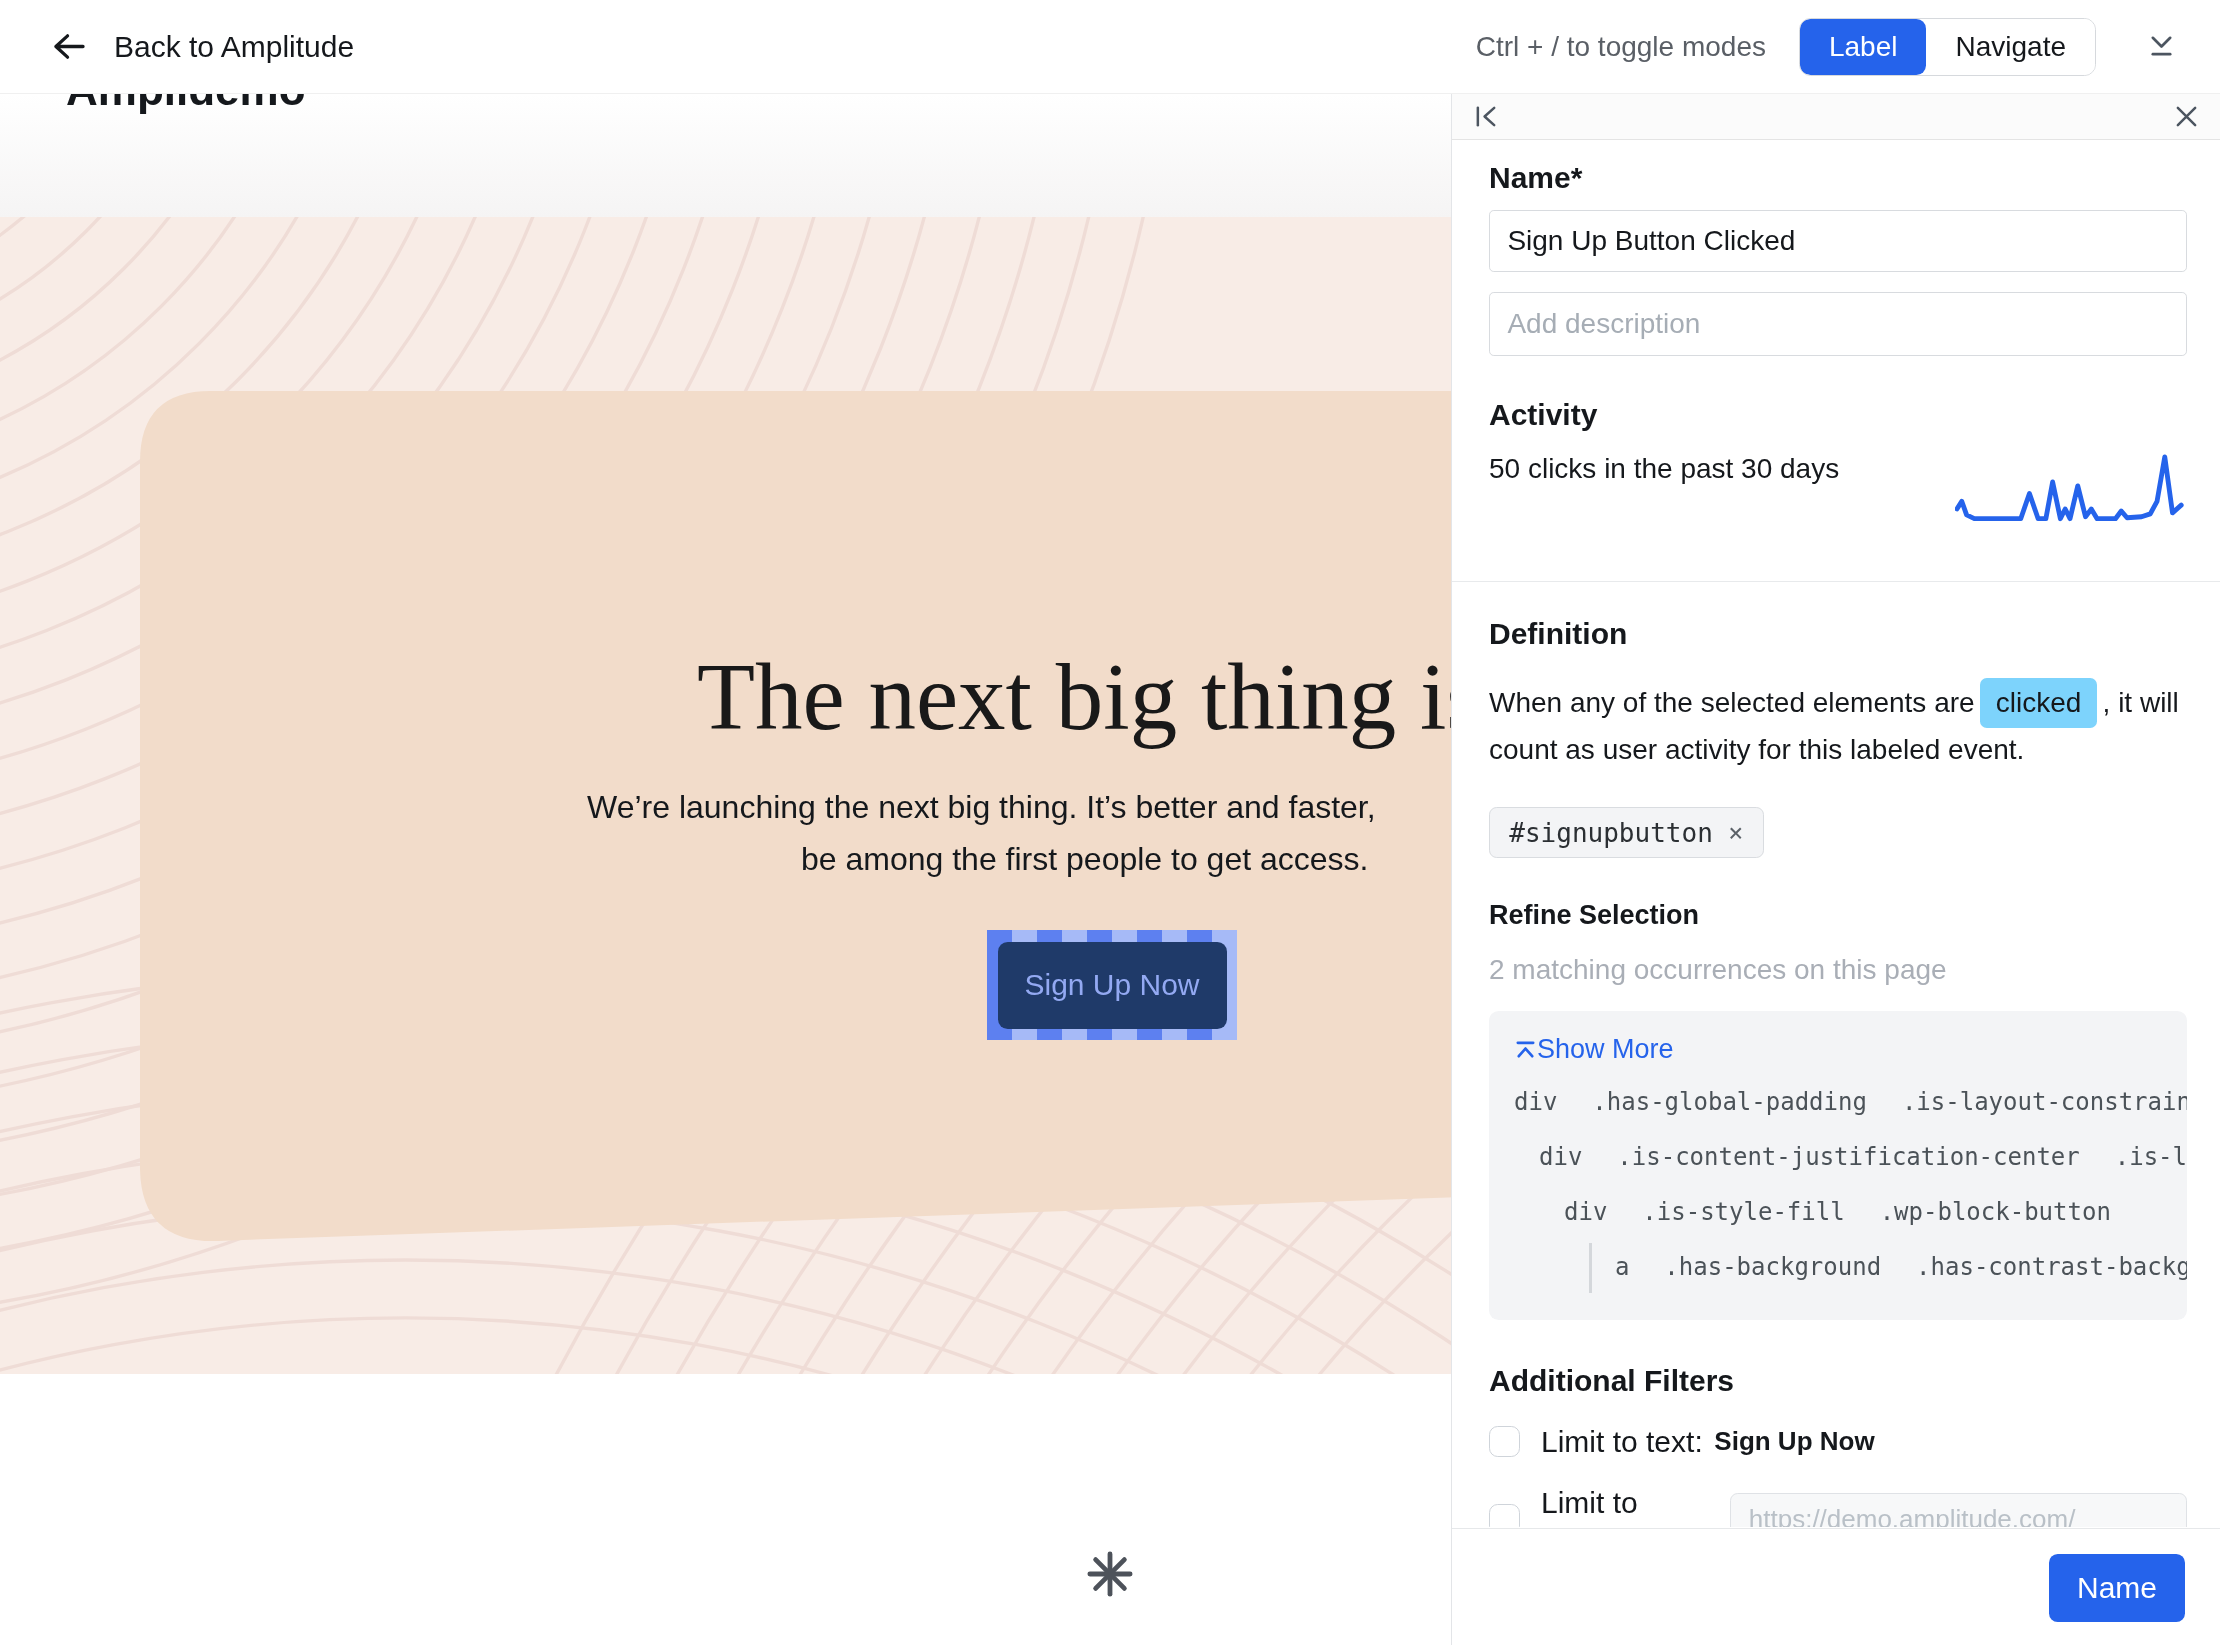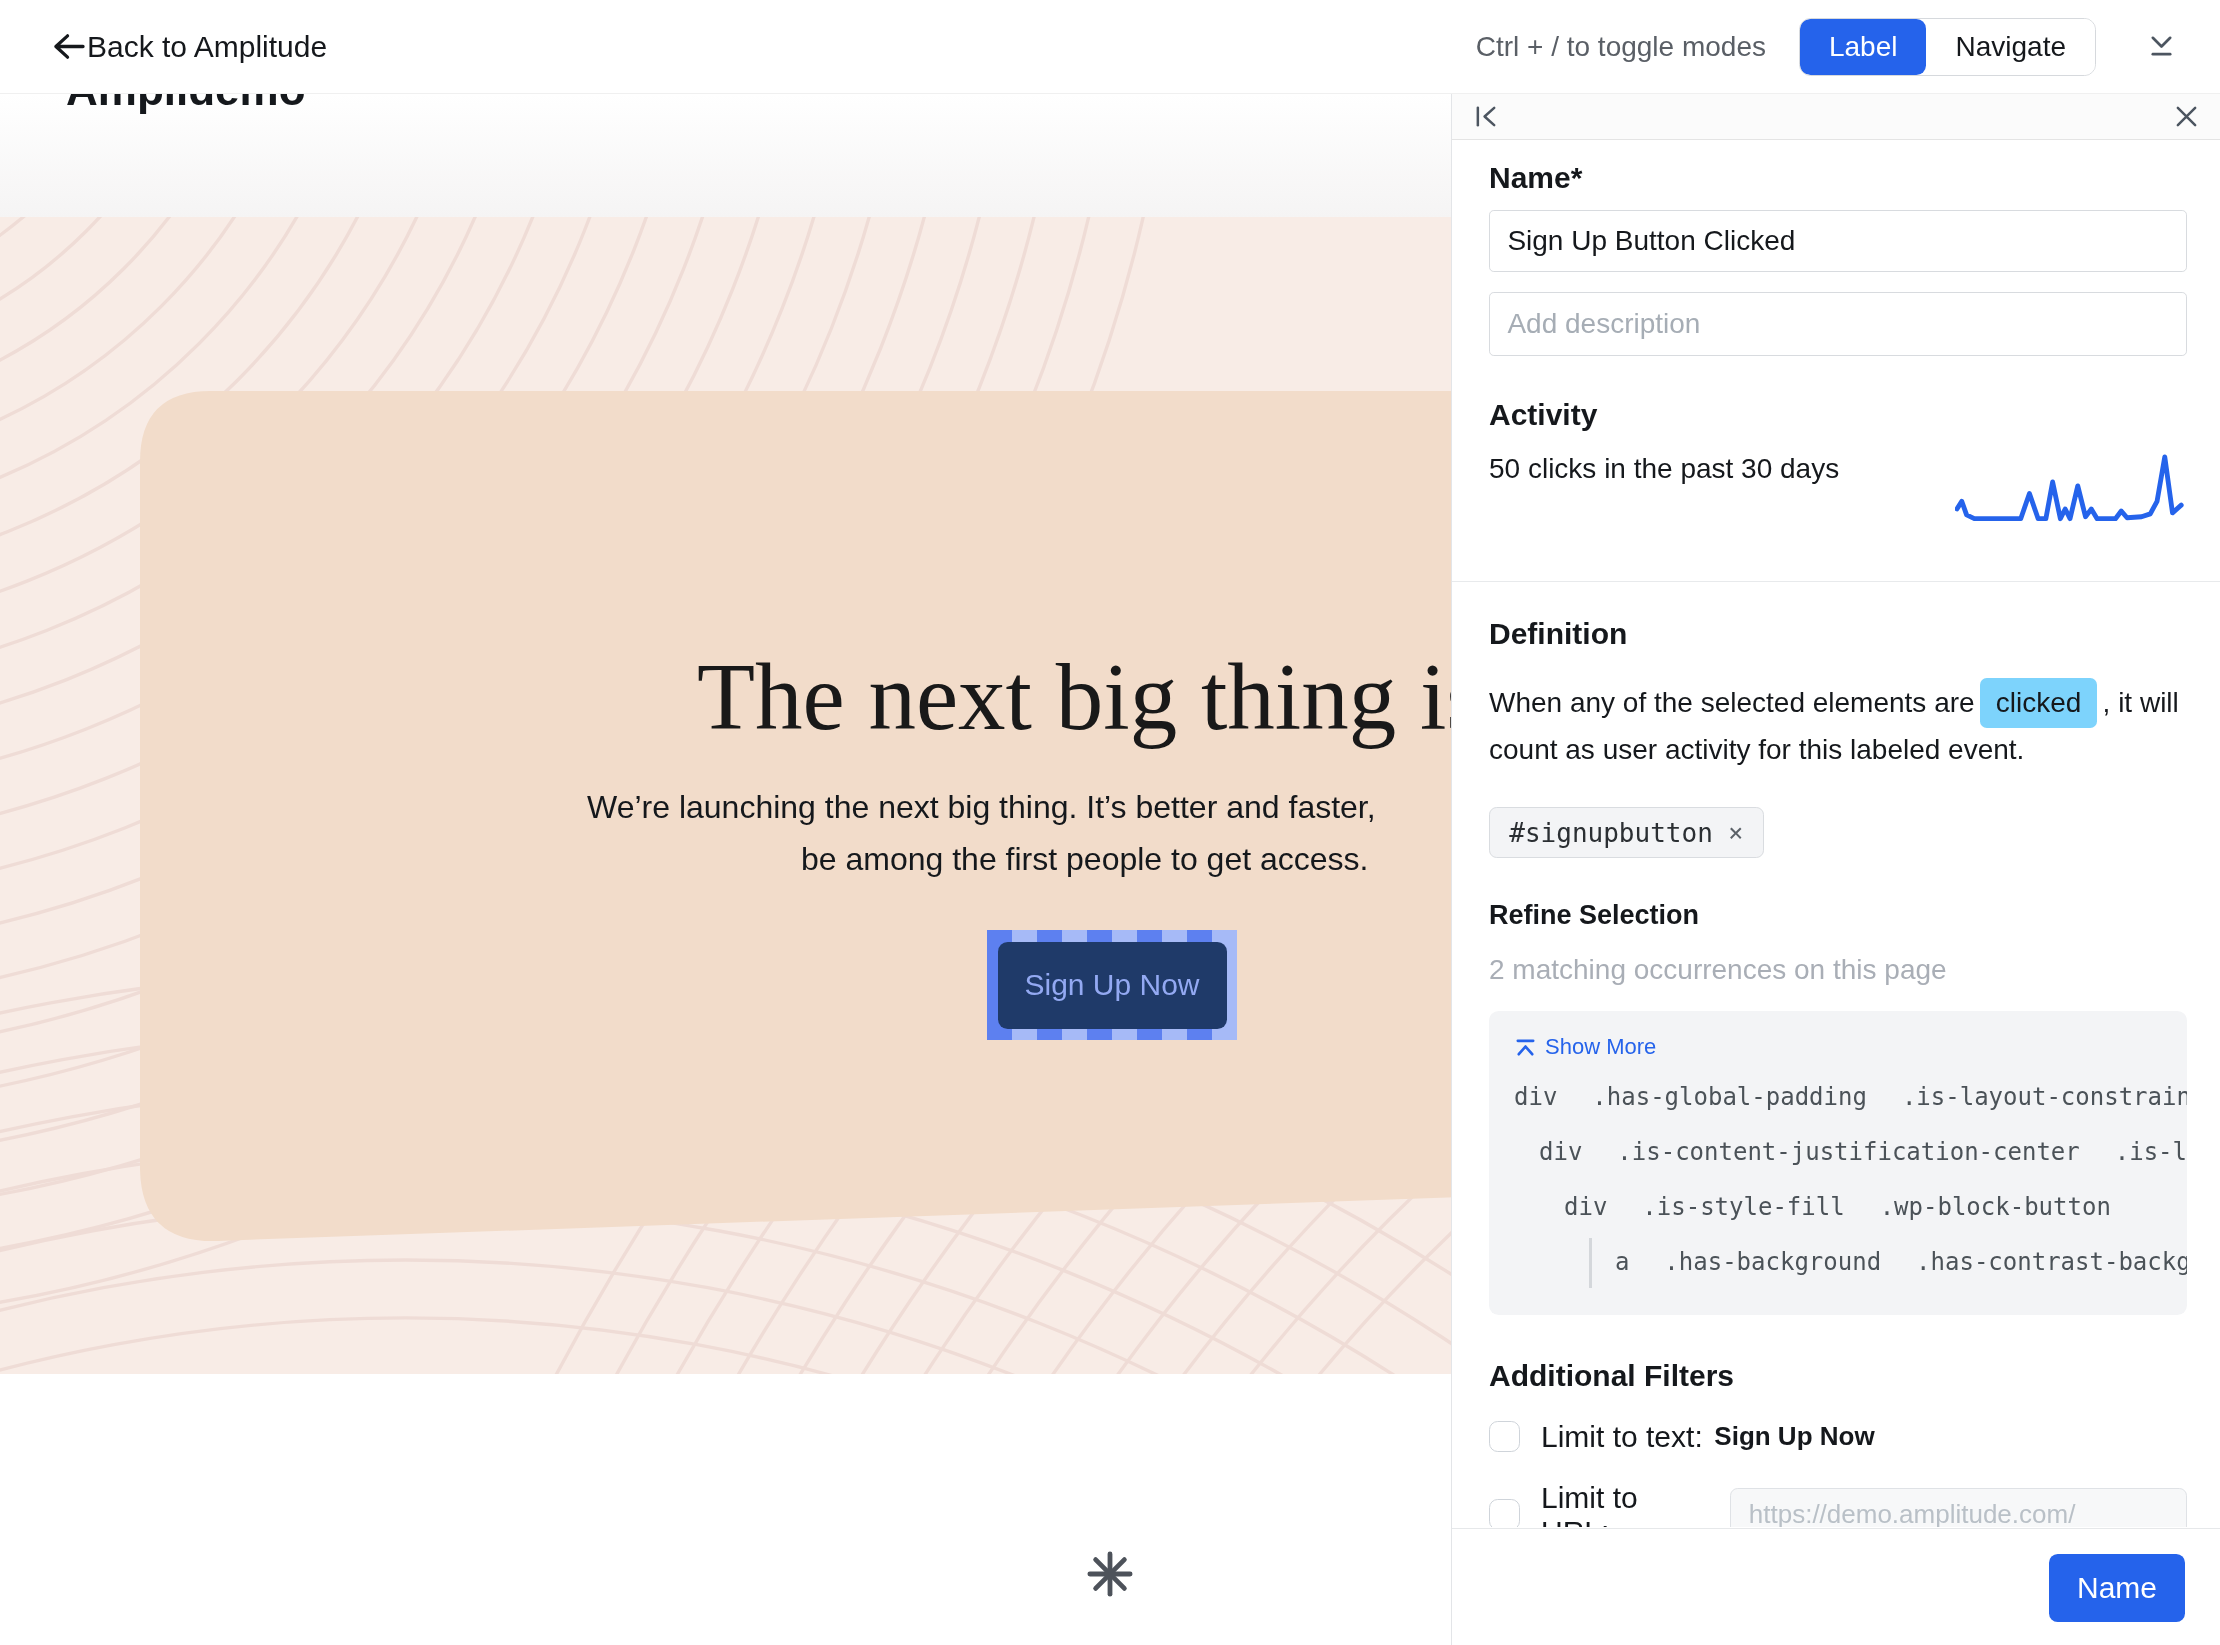--- a/index.html
+++ b/index.html
@@ -24,21 +24,21 @@
     background:repeating-linear-gradient(90deg, #5d80f0 0 25px, #a6baf7 25px 50px);
     display:flex; align-items:center; justify-content:center; }
   .cta-btn { width:229px; height:87px; background:#1f3a69; color:#93a9f2; border:none;
     border-radius:9.7px; font-size:30px; font-family:"Liberation Sans", sans-serif; cursor:pointer; }
 
   .site-footer-star { position:absolute; left:1087px; top:1551px; width:46px; height:46px; }
 
   
   .appbar { position:absolute; left:0; top:0; width:2221px; height:94px; background:#fff;
     border-bottom:1px solid #f0f0f0; display:flex; align-items:center; z-index:30; }
-  .back-group { display:flex; align-items:center; margin-left:50px; cursor:pointer; }
+  .back-group { display:flex; align-items:center; gap:27px; margin-left:50px; cursor:pointer; }
   .back-label { font-size:30px; font-weight:500; color:#15181c; }
   .appbar-right { margin-left:auto; display:flex; align-items:center; margin-right:44px; }
   .shortcut-hint { font-size:28px; color:#5a5f66; margin-right:33px; }
   .mode-toggle { display:flex; border:1.9px solid #d6d9dd; border-radius:11.6px; overflow:hidden; background:#fff; }
   .mode-btn { height:56px; padding:0 29px; font-size:28px; display:flex; align-items:center; cursor:pointer; background:#fff; color:#15181c; }
   .mode-btn.active { background:#2563eb; color:#fff; border-radius:9.7px; }
   .minimize-btn { margin-left:50px; cursor:pointer; display:flex; align-items:center; }
 
   
   .panel { position:absolute; left:1451px; top:94px; width:770px; height:1552px; background:#fff;
@@ -67,21 +67,21 @@
   .selector-chip { display:inline-flex; align-items:center; gap:15.4px; margin-top:35px;
     background:#f3f4f6; border:1.9px solid #d9dce0; border-radius:7.7px; padding:9.7px 19.3px;
     font-family:"DejaVu Sans Mono", monospace; font-size:26px; color:#2b2f33; }
   .chip-x { cursor:pointer; color:#5b6168; font-size:25px; line-height:1; }
 
   .refine-title { font-size:27px; font-weight:700; margin-top:42px; }
   .occurrences { font-size:28px; color:#a9aeb6; margin-top:23px; }
 
   .code-block { margin-top:25px; background:#f3f4f6; border-radius:9.7px; padding:23px 0 25px 25px;
     overflow:hidden; }
-  .show-more { display:flex; align-items:center; gap:8px; color:#2563eb; font-size:22px; cursor:pointer; margin-bottom:9.7px;text-align:right; }
+  .show-more { display:flex; align-items:center; gap:0; color:#2563eb; font-size:27px; cursor:pointer; margin-bottom:9.7px;text-align:right; }
   .code-row { font-family:"DejaVu Sans Mono", monospace; font-size:24px; color:#4b5258;
     line-height:55px; white-space:nowrap; cursor:pointer; }
   .code-row .tok { margin-right:35px; }
   .code-row.lvl1 { padding-left:25px; }
   .code-row.lvl2 { padding-left:50px; }
   .code-row.lvl3 { padding-left:75px; }
   .vline { display:inline-block; width:2.9px; height:50px; background:#d4d7db; margin-right:23px; vertical-align:middle; }
 
   .filters-title { font-size:30px; font-weight:700; margin-top:44px; }
   .filter-row { display:flex; align-items:center; margin-top:27px; }

